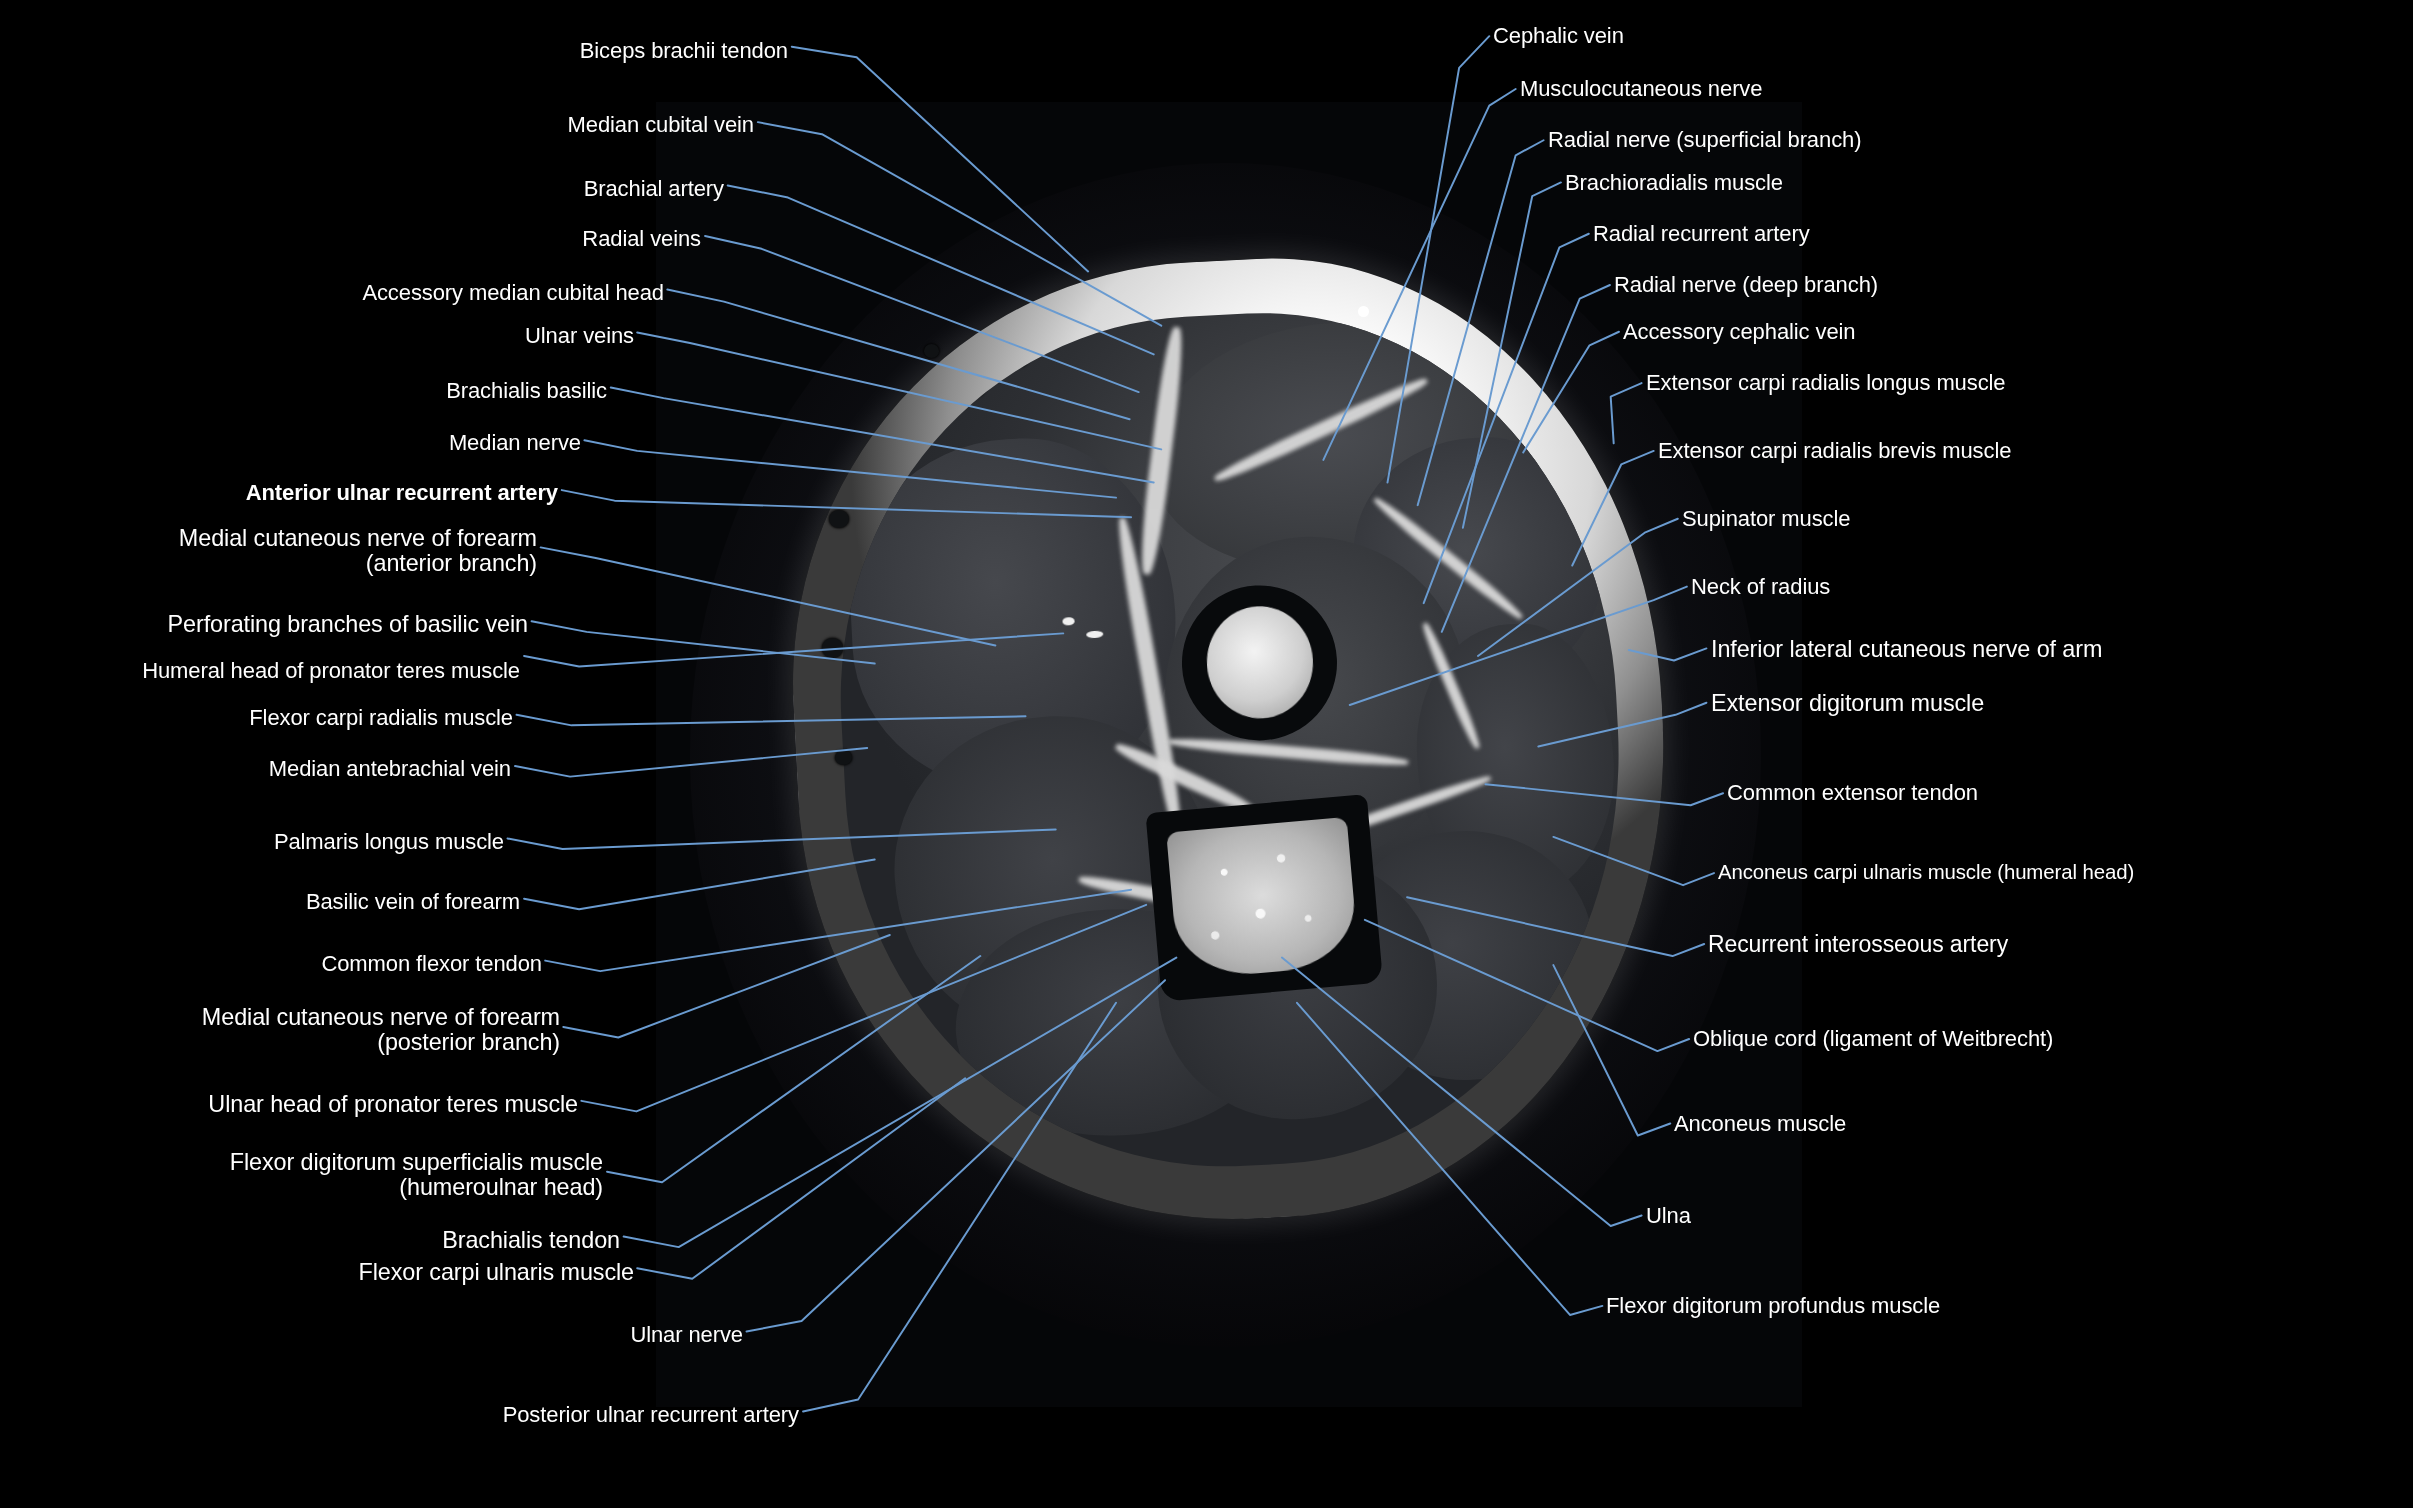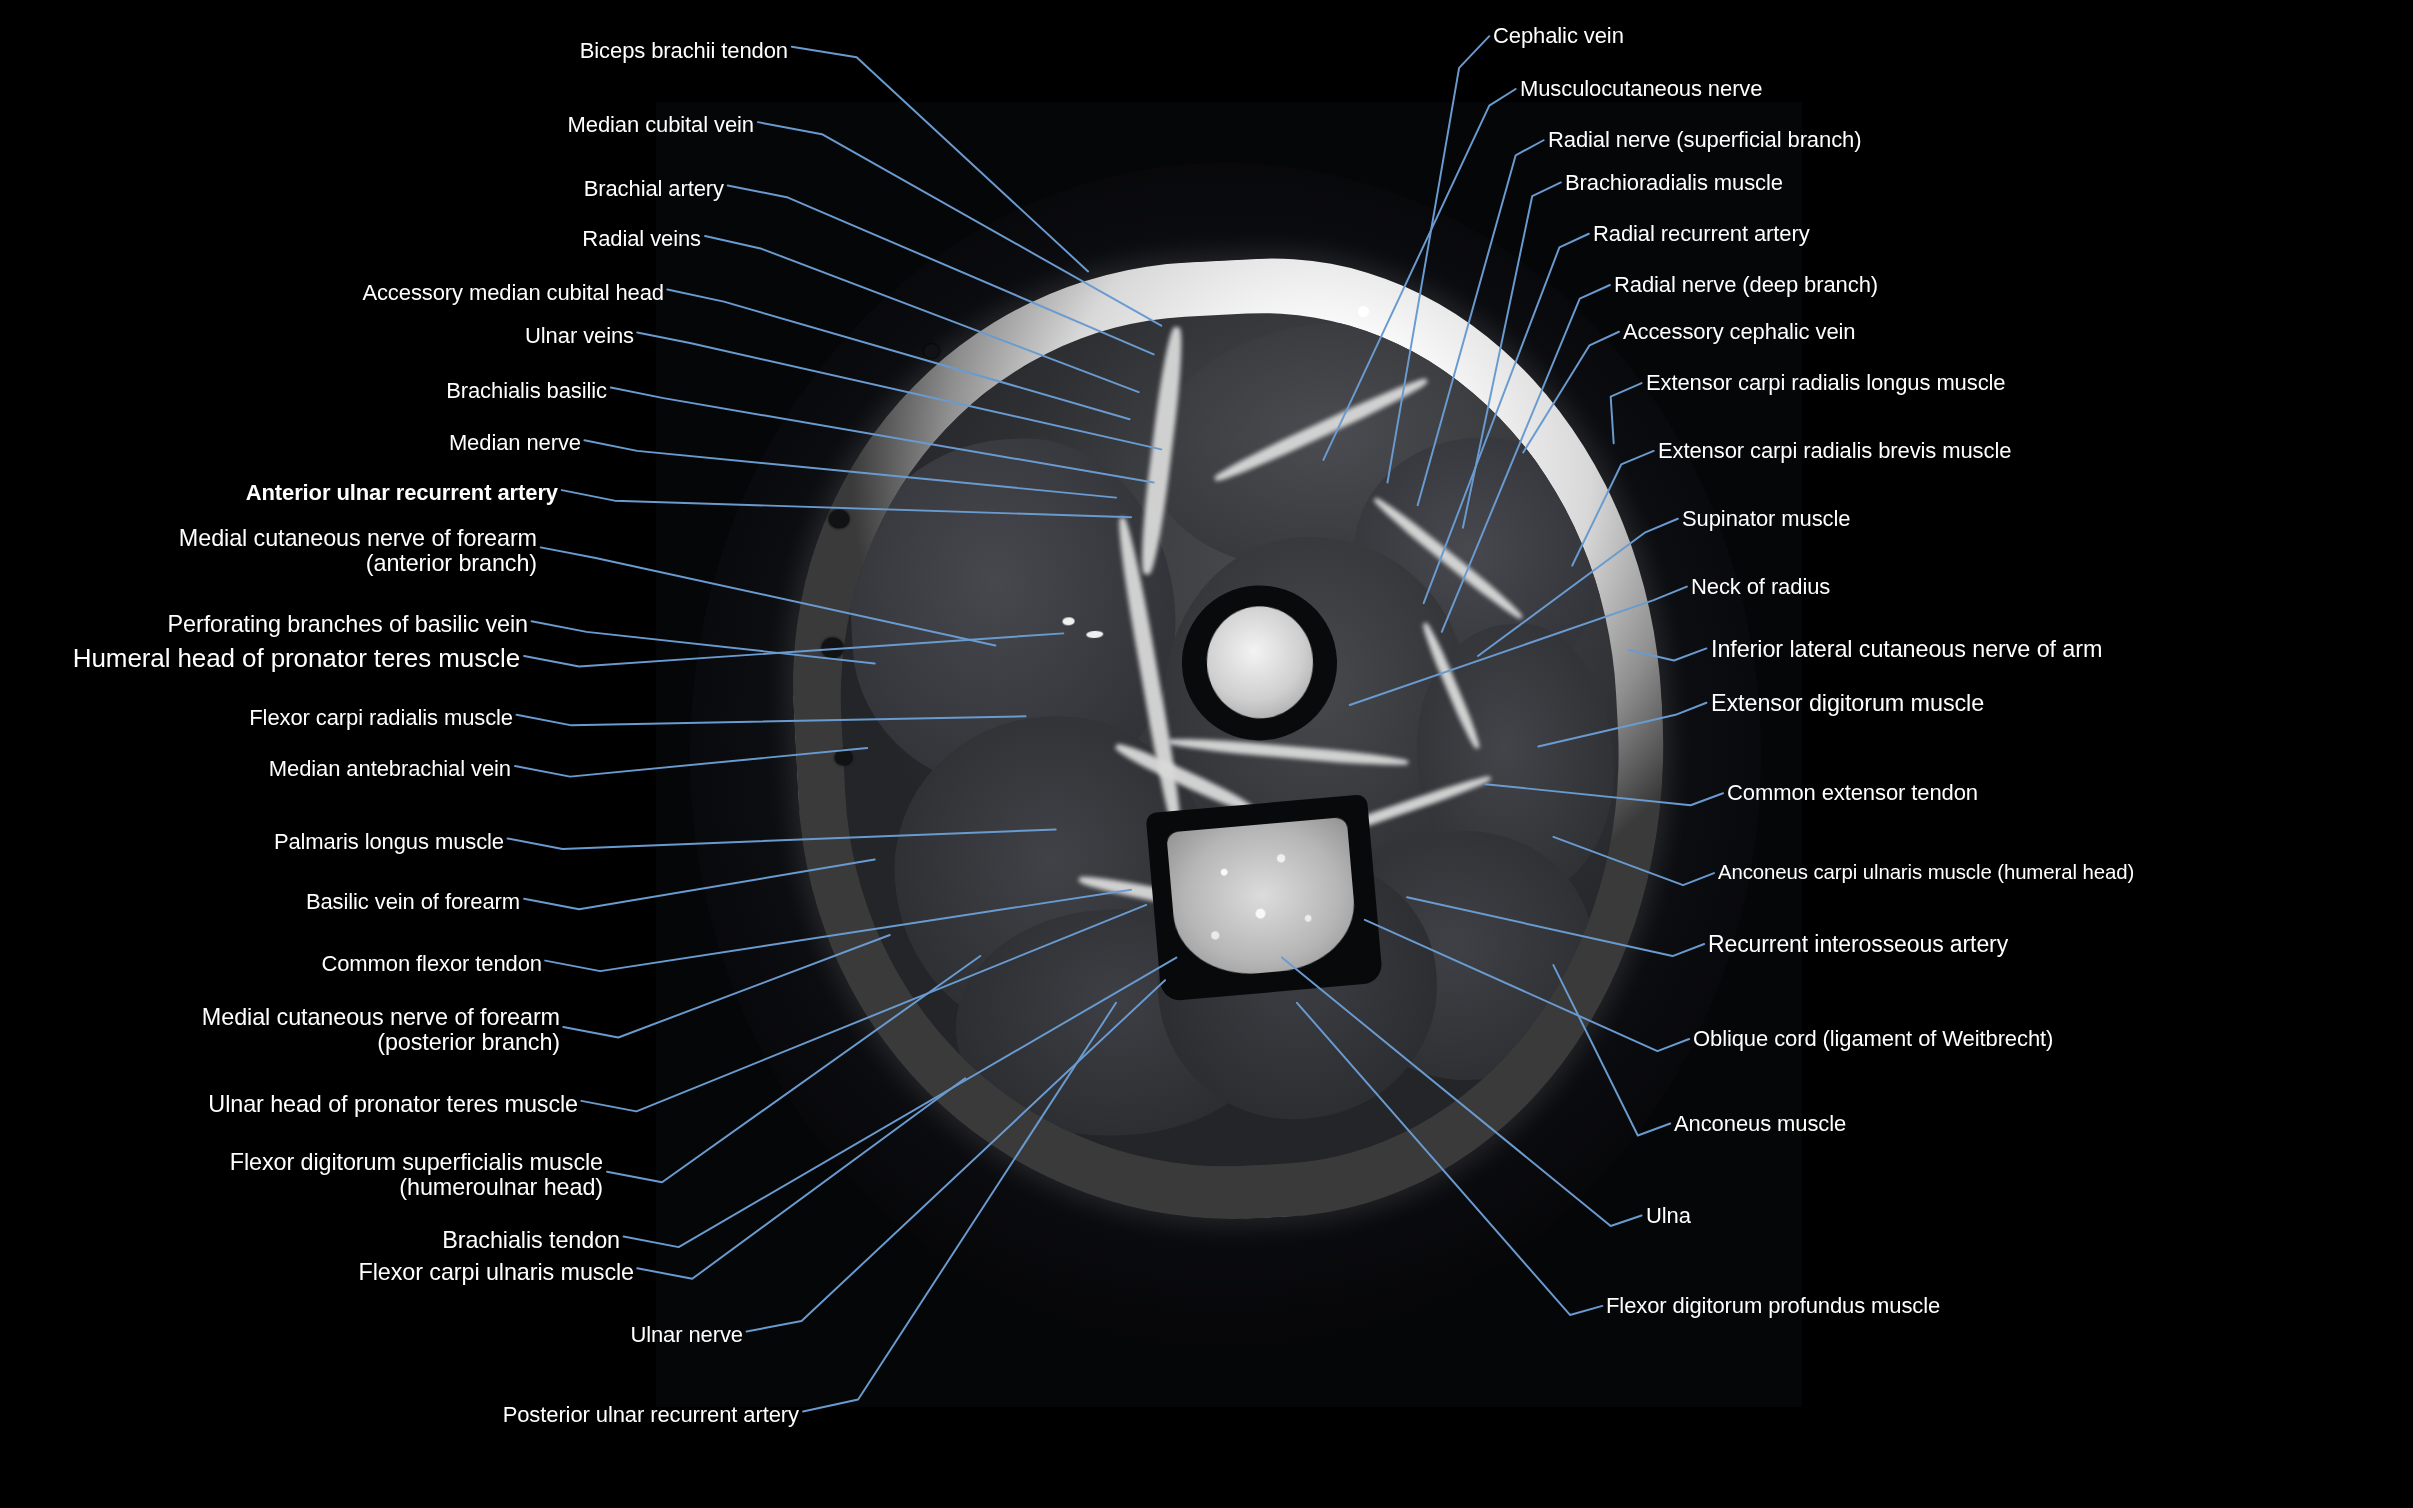--- a/index.html
+++ b/index.html
@@ -138,21 +138,21 @@
     position:absolute;
     color:#ffffff;
     white-space:pre;
     line-height:1.06;
     letter-spacing:-0.1px;
   }
   .lbl.left{text-align:right;transform:translate(-100%,-50%);}
   .lbl.right{text-align:left;transform:translate(0,-50%);}
   .s34{font-size:22px;}
   .s31{font-size:23.4px;}
-  .s29{font-size:26px;}
+  .s29{font-size:22px;margin-top:12px;}
   .s27{font-size:20.4px;}
   .s38{font-size:23px;}
   .sub{display:block;font-size:inherit;}
 </style>
 </head>
 <body>
 
 <div id="root">
 
   <div id="scan-wrap">

